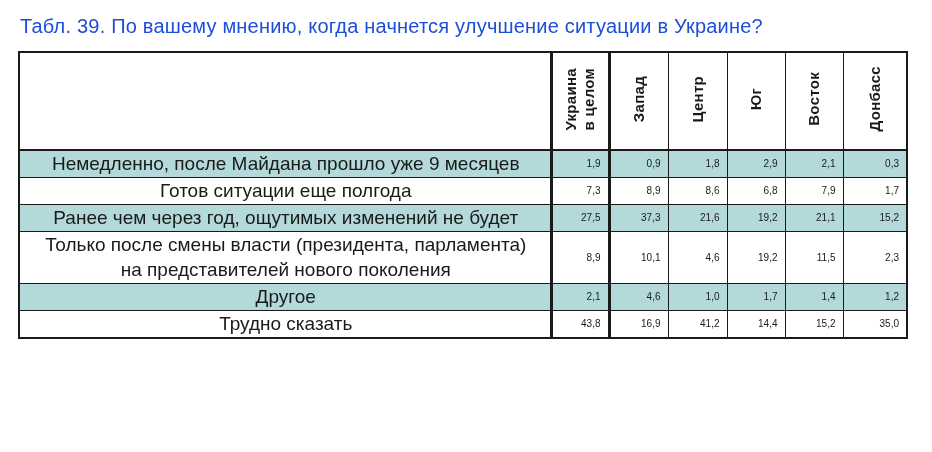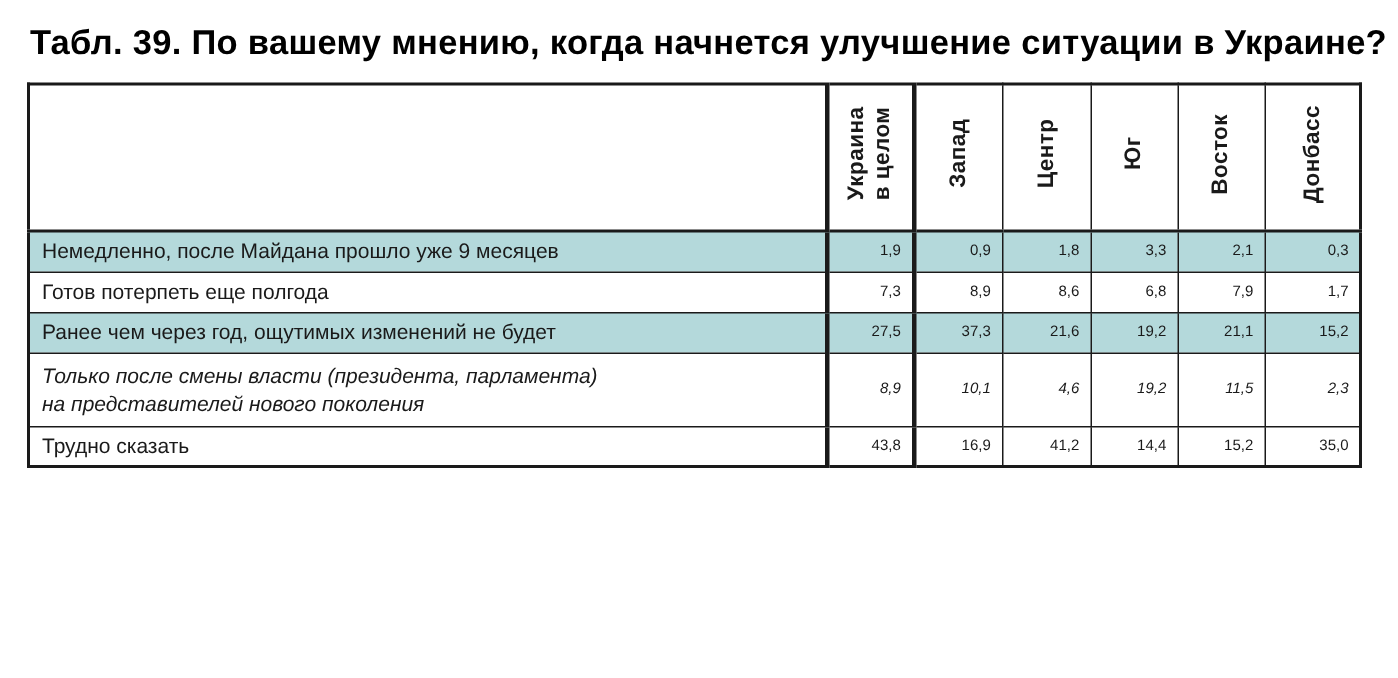--- a/index.html
+++ b/index.html
@@ -5,24 +5,24 @@
   * { box-sizing: border-box; }
   html, body {
     margin: 0; padding: 0;
     width: 932px; height: 452px;
     background: #ffffff;
     font-family: "Liberation Sans", sans-serif;
     color: #1a1a1a;
     overflow: hidden;
   }
   .title {
-    font-weight: bold;
-    font-size: 23px;
+    font-weight: normal;
+    font-size: 20px;
     letter-spacing: 0.2px;
-    color: #000000;
+    color: #1d4ed8;
     margin: 15px 0 13px 20px;
   }
   table.data {
     border-collapse: collapse;
     table-layout: fixed;
     margin-left: 18px;
     border: 2px solid var(--color-border, #1a1a1a);
   }
   col.c-label   { width: 532px; }
   col.c-total   { width: 58px; }
@@ -50,28 +50,28 @@
     display: inline-block;
     writing-mode: vertical-rl;
     transform: rotate(180deg);
     font-weight: bold;
     font-size: 15px;
     line-height: 1.18;
     white-space: pre-line;
     letter-spacing: 0.3px;
   }
   tr.body-row { height: 27px; }
-  tr.body-row.tall { height: 49px; font-style: italic; }
+  tr.body-row.tall { height: 49px; }
   tr.body-row.hl { background: var(--color-highlight, #b4d9db); }
 
   td.label {
-    text-align: left;
+    text-align: center;
     padding-left: 8px;
     padding-right: 6px;
-    font-size: 14px;
+    font-size: 19px;
     line-height: 1.35;
     white-space: pre-line;
   }
   td.num {
     text-align: right;
     padding-right: 7px;
     font-size: 10px;
   }
 </style>
 </head>
@@ -100,26 +100,26 @@
       <th><span class="rot">Восток</span></th>
       <th><span class="rot">Донбасс</span></th>
     </tr>
   </thead>
   <tbody>
     <tr class="body-row hl">
       <td class="label thick-r">Немедленно, после Майдана прошло уже 9 месяцев</td>
       <td class="num thick-r">1,9</td>
       <td class="num">0,9</td>
       <td class="num">1,8</td>
-      <td class="num">3,3</td>
+      <td class="num">2,9</td>
       <td class="num">2,1</td>
       <td class="num">0,3</td>
     </tr>
     <tr class="body-row">
-      <td class="label thick-r">Готов потерпеть еще полгода</td>
+      <td class="label thick-r">Готов ситуации еще полгода</td>
       <td class="num thick-r">7,3</td>
       <td class="num">8,9</td>
       <td class="num">8,6</td>
       <td class="num">6,8</td>
       <td class="num">7,9</td>
       <td class="num">1,7</td>
     </tr>
     <tr class="body-row hl">
       <td class="label thick-r">Ранее чем через год, ощутимых изменений не будет</td>
       <td class="num thick-r">27,5</td>
@@ -132,20 +132,29 @@
     <tr class="body-row tall">
       <td class="label thick-r">Только после смены власти (президента, парламента)
 на представителей нового поколения</td>
       <td class="num thick-r">8,9</td>
       <td class="num">10,1</td>
       <td class="num">4,6</td>
       <td class="num">19,2</td>
       <td class="num">11,5</td>
       <td class="num">2,3</td>
     </tr>
+    <tr class="body-row hl">
+      <td class="label thick-r">Другое</td>
+      <td class="num thick-r">2,1</td>
+      <td class="num">4,6</td>
+      <td class="num">1,0</td>
+      <td class="num">1,7</td>
+      <td class="num">1,4</td>
+      <td class="num">1,2</td>
+    </tr>
     <tr class="body-row">
       <td class="label thick-r">Трудно сказать</td>
       <td class="num thick-r">43,8</td>
       <td class="num">16,9</td>
       <td class="num">41,2</td>
       <td class="num">14,4</td>
       <td class="num">15,2</td>
       <td class="num">35,0</td>
     </tr>
   </tbody>

